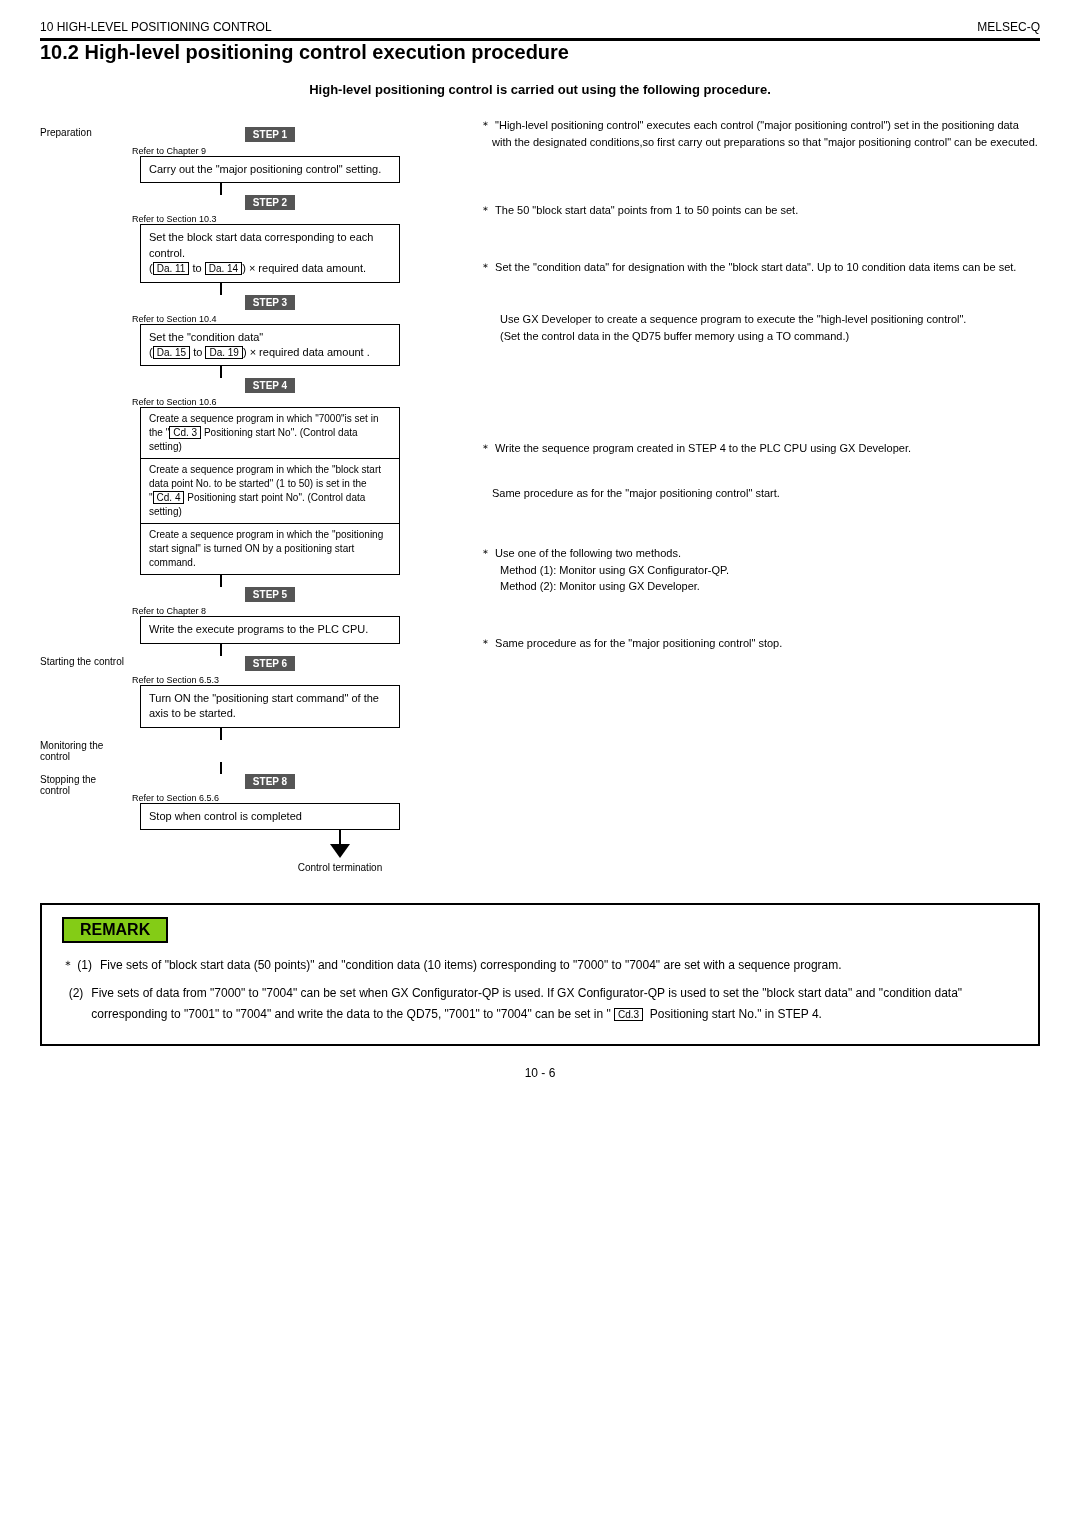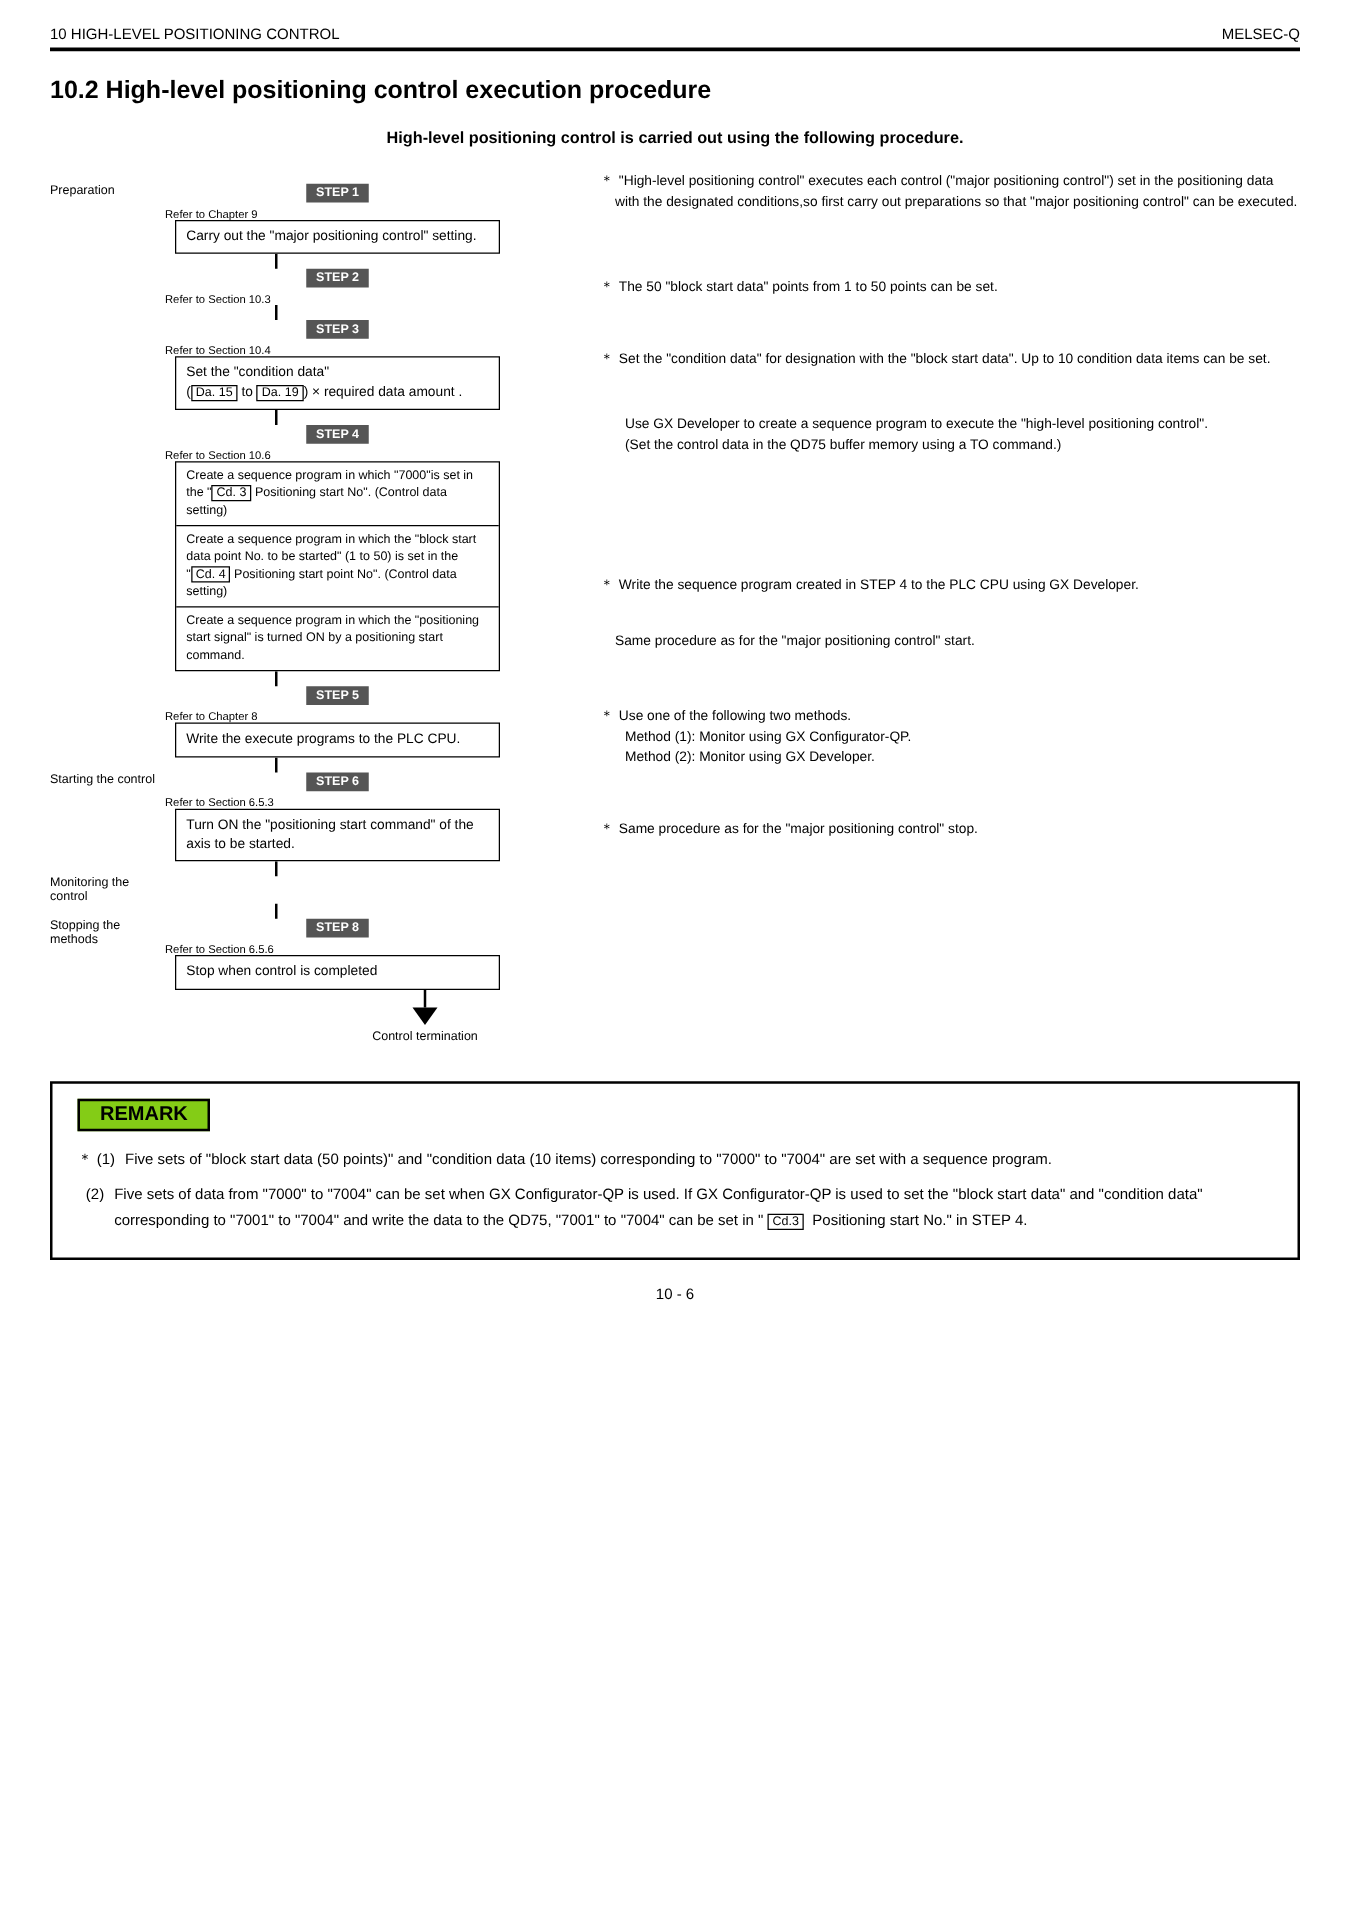--- a/index.html
+++ b/index.html
@@ -11,21 +11,20 @@
       width: 1080px;
       min-height: 1528px;
       padding: 20px 40px;
     }
     .header-bar {
       display: flex;
       justify-content: space-between;
       align-items: flex-end;
       border-bottom: 3px solid #000;
       padding-bottom: 4px;
-      margin-bottom: 20px;
     }
     .section-title {
       font-size: 20px;
       font-weight: bold;
       margin-bottom: 18px;
     }
     .intro-text {
       text-align: center;
       font-weight: bold;
       font-size: 13px;
@@ -207,20 +206,24 @@
 
     <div class="connector-line" style="margin-left:180px;"></div>
 
     <div class="full-step-row">
       <div class="left-label-area"></div>
       <div class="center-area">
         <div class="step-header-row">
           <span class="step-badge">STEP 2</span>
         </div>
         <div style="font-size:9px;align-self:flex-start;padding-left:2px;">Refer to Section 10.3</div>
+        <div class="step-content-box">
+          Set the block start data corresponding to each control.<br>
+          (<span class="inline-box">Da. 11</span> to <span class="inline-box">Da. 14</span>) × required data amount.
+        </div>
       </div>
     </div>
 
     <div class="connector-line" style="margin-left:180px;"></div>
 
     <div class="full-step-row">
       <div class="left-label-area"></div>
       <div class="center-area">
         <div class="step-header-row">
           <span class="step-badge">STEP 3</span>
@@ -293,21 +296,21 @@
     <div class="full-step-row">
       <div class="left-label-area">
         <span style="font-size:10px;">Monitoring the control</span>
       </div>
     </div>
 
     <div class="connector-line" style="margin-left:180px;"></div>
 
     <div class="full-step-row">
       <div class="left-label-area">
-        <span style="font-size:10px;">Stopping the methods</span>
+        <span style="font-size:10px;">Stopping the control</span>
       </div>
       <div class="center-area">
         <div class="step-header-row">
           <span class="step-badge">STEP 8</span>
         </div>
         <div style="font-size:9px;align-self:flex-start;padding-left:2px;">Refer to Section 6.5.6</div>
         <div class="step-content-box">
           Stop when control is completed
         </div>
       </div>

